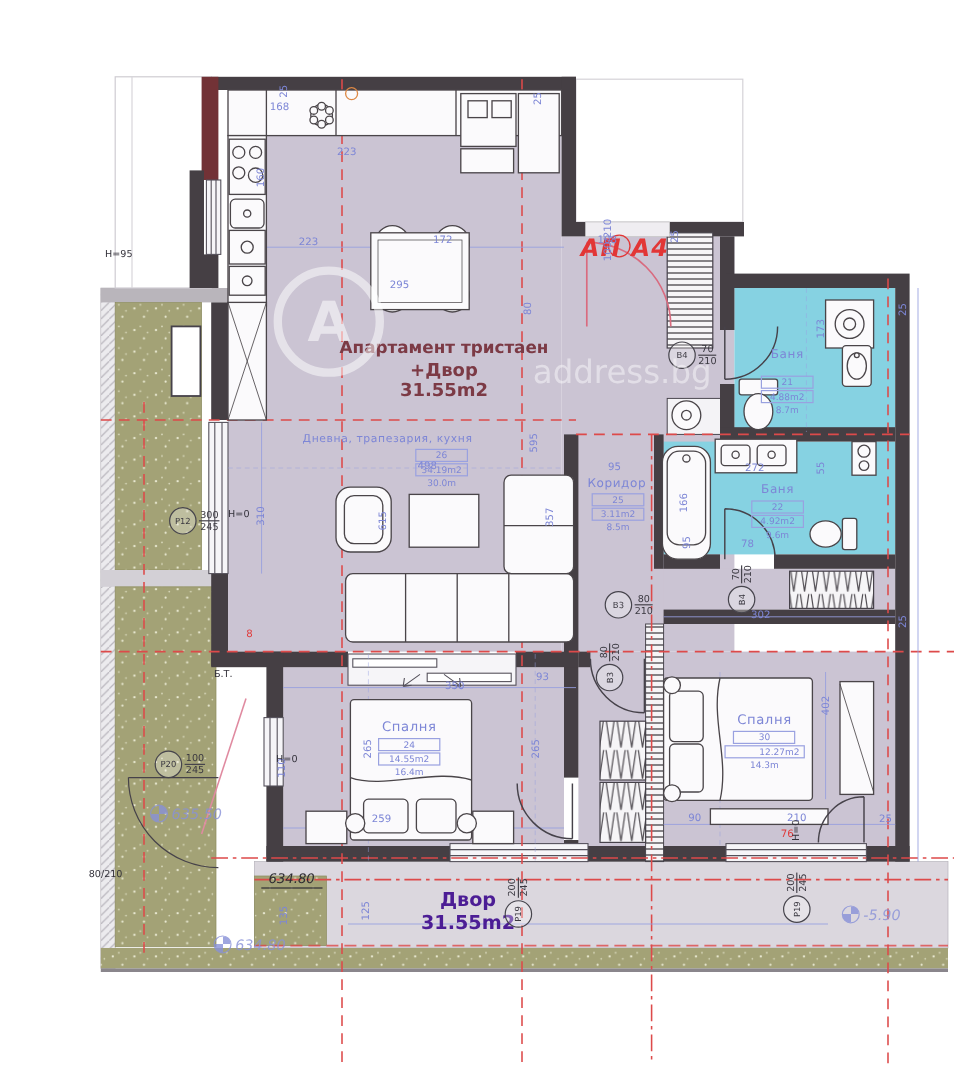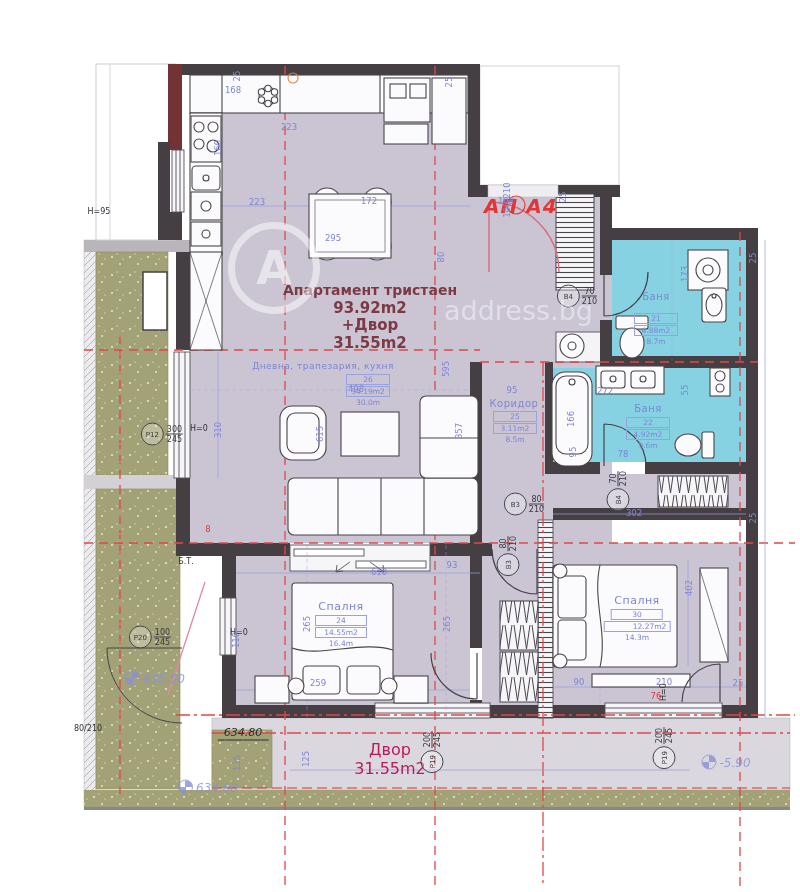--- a/index.html
+++ b/index.html
@@ -26,22 +26,22 @@
   .rbox{position:absolute;transform:translateX(-50%);display:flex;flex-direction:column;
         gap:1px;align-items:center;}
   .rbox span{display:block;border:1px solid #99a1e0;color:#7d86d6;font-size:7.5px;line-height:9px;
         padding:0 3px;min-width:44px;text-align:center;box-sizing:border-box;}
   .rbox span.nob{border:none;}
   .title{position:absolute;left:268px;top:282px;width:204px;text-align:center;color:#7c3a45;
          font-weight:600;font-size:15px;line-height:17.5px;}
   .title .l1{font-size:14px;}
   .apcode{position:absolute;left:484px;top:194px;font-size:20px;font-weight:bold;font-style:italic;
           color:#e23636;letter-spacing:1px;}
-  .yardlbl{position:absolute;left:330px;top:740px;width:120px;text-align:center;color:#be185d;
-           font-weight:400;font-size:16px;line-height:19px;}
+  .yardlbl{position:absolute;left:330px;top:740px;width:120px;text-align:center;color:#4c1d95;
+           font-weight:700;font-size:16px;line-height:19px;}
   .elev{position:absolute;transform:translate(-50%,-50%);white-space:nowrap;display:flex;
         align-items:center;gap:3px;font-size:11px;}
   .elev.black{color:#2f2d33;font-style:italic;border-bottom:1px solid #2f2d33;padding:0 6px 1px 6px;}
   .elev.blue{color:#8891d8;font-style:italic;opacity:.8;font-size:12px;}
   .xh{width:13px;height:13px;border:1px solid #8891d8;border-radius:50%;flex:0 0 auto;
       background:conic-gradient(#8891d8 0 90deg,transparent 90deg 180deg,#8891d8 180deg 270deg,transparent 270deg);}
   .wm-circle{position:absolute;left:228px;top:222px;width:78px;height:78px;border:7px solid rgba(255,255,255,.5);
         border-radius:50%;display:flex;align-items:center;justify-content:center;z-index:3;}
   .wm-circle span{font-size:46px;font-weight:bold;color:rgba(255,255,255,.55);}
   .wm-text{position:absolute;left:320px;top:218px;font-size:66px;font-weight:bold;
@@ -301,21 +301,20 @@
     <circle cx="516" cy="205" r="9" stroke="#e23636" stroke-width="1.1"></circle>
   </g>
 </svg>
 
 <div class="lbl-layer">
 
   <div class="apcode">АП А4</div>
 
   <div class="title">
     <div class="l1">Апартамент тристаен</div>
-    <div>93.92m2</div>
     <div>+Двор</div>
     <div>31.55m2</div>
   </div>
 
   <div class="yardlbl">
     <div>Двор</div>
     <div>31.55m2</div>
   </div>
 
   <div class="rname small" style="left:323px;top:366px;">Дневна, трапезария, кухня</div>
@@ -375,26 +374,26 @@
         <span class="dim r90" style="left: 685px; top: 274px;">173</span>
         <span class="dim r90" style="left: 753px; top: 258px;">25</span>
         <span class="dim r90" style="left: 441px; top: 257px;">80</span>
         <span class="dim r90" style="left: 218px; top: 430px;">310</span>
         <span class="dim" style="left: 356px; top: 389px;">498</span>
         <span class="dim r90" style="left: 320px; top: 434px;">615</span>
         <span class="dim r90" style="left: 459px; top: 431px;">357</span>
         <span class="dim r90" style="left: 446px; top: 369px;">595</span>
         <span class="dim" style="left: 512px; top: 390px;">95</span>
         <span class="dim" style="left: 634px; top: 513px;">302</span>
-        <span class="dim" style="left: 605px; top: 391px;">272</span>
+        <span class="dim" style="left: 629px; top: 391px;">272</span>
         <span class="dim r90" style="left: 685px; top: 390px;">55</span>
         <span class="dim r90" style="left: 573px; top: 452px;">95</span>
         <span class="dim r90" style="left: 571px; top: 419px;">166</span>
         <span class="dim" style="left: 623px; top: 454px;">78</span>
-        <span class="dim" style="left: 379px; top: 572px;">610</span>
+        <span class="dim" style="left: 379px; top: 572px;">350</span>
         <span class="dim r90" style="left: 307px; top: 624px;">265</span>
         <span class="dim r90" style="left: 447px; top: 624px;">265</span>
         <span class="dim r90" style="left: 236px; top: 640px;">110</span>
         <span class="dim" style="left: 318px; top: 683px;">259</span>
         <span class="dim r90" style="left: 689px; top: 588px;">402</span>
         <span class="dim" style="left: 579px; top: 682px;">90</span>
         <span class="dim" style="left: 664px; top: 682px;">210</span>
         <span class="dim" style="left: 738px; top: 683px;">25</span>
         <span class="dim" style="left: 452px; top: 565px;">93</span>
         <span class="dim r90" style="left: 306px; top: 759px;">125</span>

